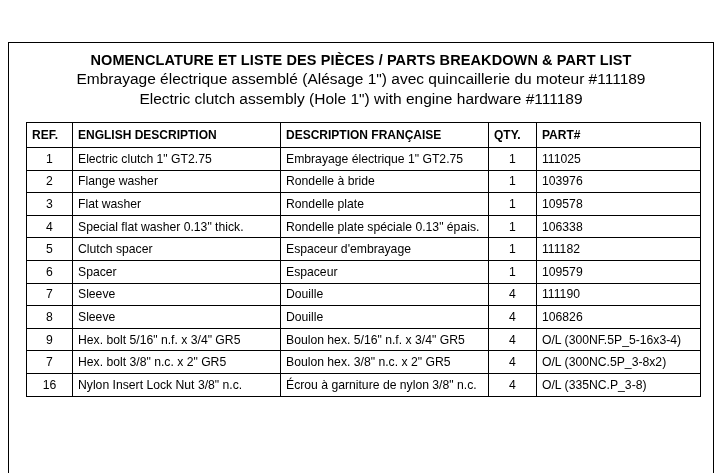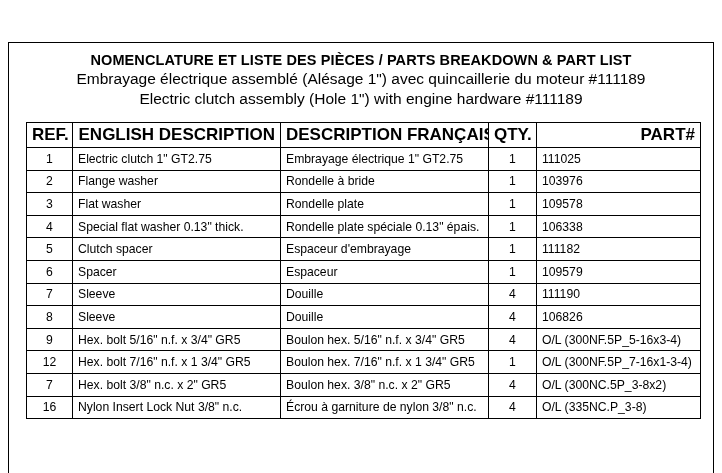--- a/index.html
+++ b/index.html
@@ -65,22 +65,22 @@
     border: 1px solid #000;
     font-size: 12.2px;
     height: 22.6px;
     padding: 0 5px;
     box-sizing: border-box;
     overflow: hidden;
     white-space: nowrap;
   }
   table.parts th {
     font-weight: bold;
-    font-size: 17px;
-    text-align: right;
+    font-size: 12px;
+    text-align: left;
     height: 25px;
   }
   .col-ref { width: 46px; text-align: center; }
   .col-eng { width: 208px; text-align: left; }
   .col-fra { width: 208px; text-align: left; }
   .col-qty { width: 48px; text-align: center; }
   .col-part { width: 164px; text-align: left; }
   th.col-eng, th.col-fra { text-align: center; }
   th.col-part { text-align: left; padding-left: 5px; }
 </style>
@@ -165,27 +165,20 @@
           <td class="col-part">106826</td>
         </tr>
         <tr>
           <td class="col-ref">9</td>
           <td class="col-eng">Hex. bolt 5/16" n.f. x 3/4" GR5</td>
           <td class="col-fra">Boulon hex. 5/16" n.f. x 3/4" GR5</td>
           <td class="col-qty">4</td>
           <td class="col-part">O/L (300NF.5P_5-16x3-4)</td>
         </tr>
         <tr>
-          <td class="col-ref">12</td>
-          <td class="col-eng">Hex. bolt 7/16" n.f. x 1 3/4" GR5</td>
-          <td class="col-fra">Boulon hex. 7/16" n.f. x 1 3/4" GR5</td>
-          <td class="col-qty">1</td>
-          <td class="col-part">O/L (300NF.5P_7-16x1-3-4)</td>
-        </tr>
-        <tr>
           <td class="col-ref">7</td>
           <td class="col-eng">Hex. bolt 3/8" n.c. x 2" GR5</td>
           <td class="col-fra">Boulon hex. 3/8" n.c. x 2" GR5</td>
           <td class="col-qty">4</td>
           <td class="col-part">O/L (300NC.5P_3-8x2)</td>
         </tr>
         <tr>
           <td class="col-ref">16</td>
           <td class="col-eng">Nylon Insert Lock Nut 3/8" n.c.</td>
           <td class="col-fra">Écrou à garniture de nylon 3/8" n.c.</td>

